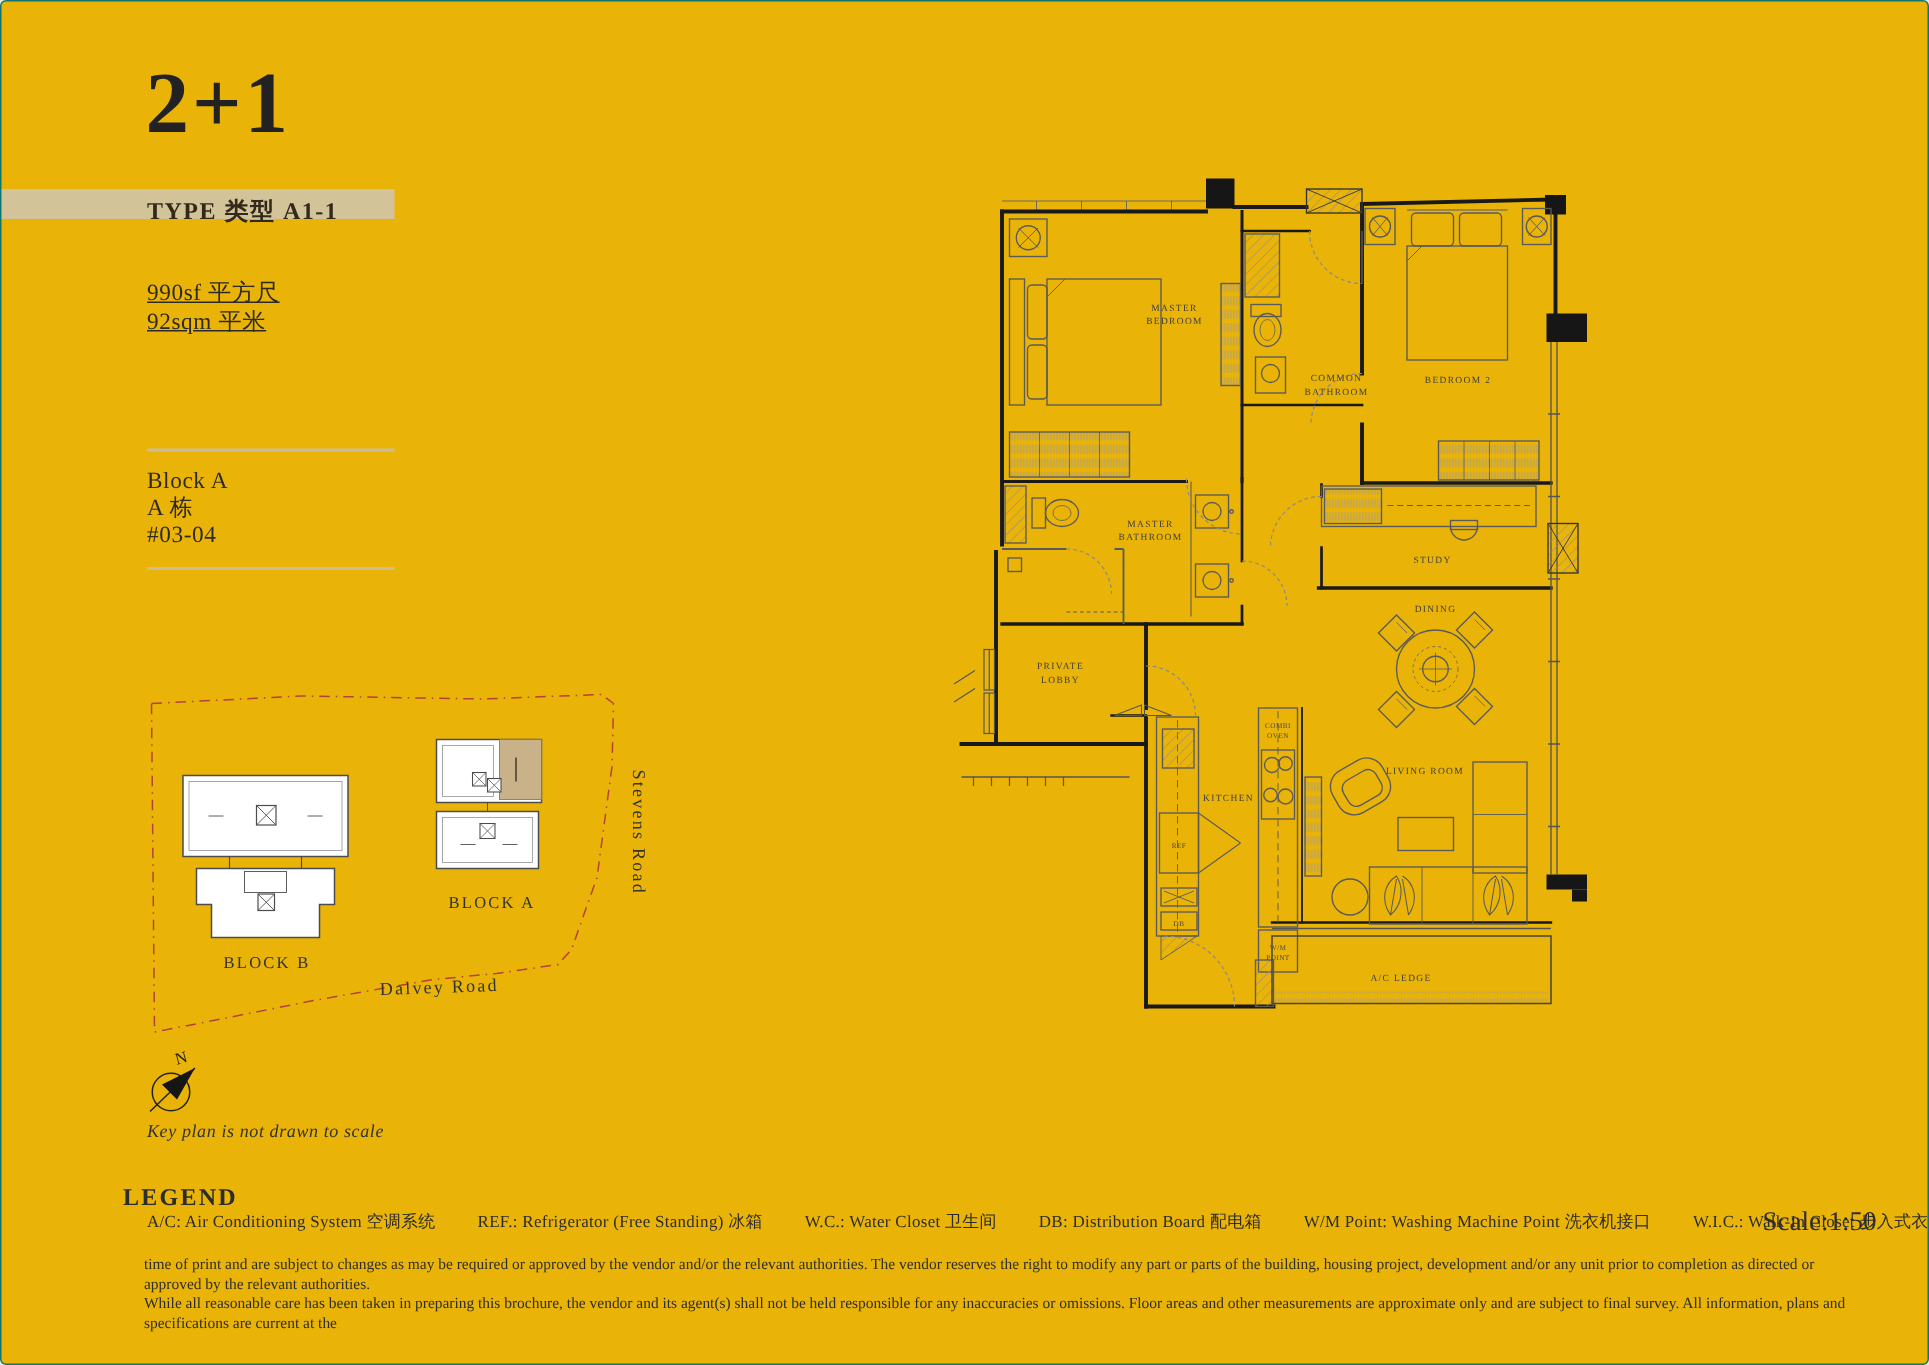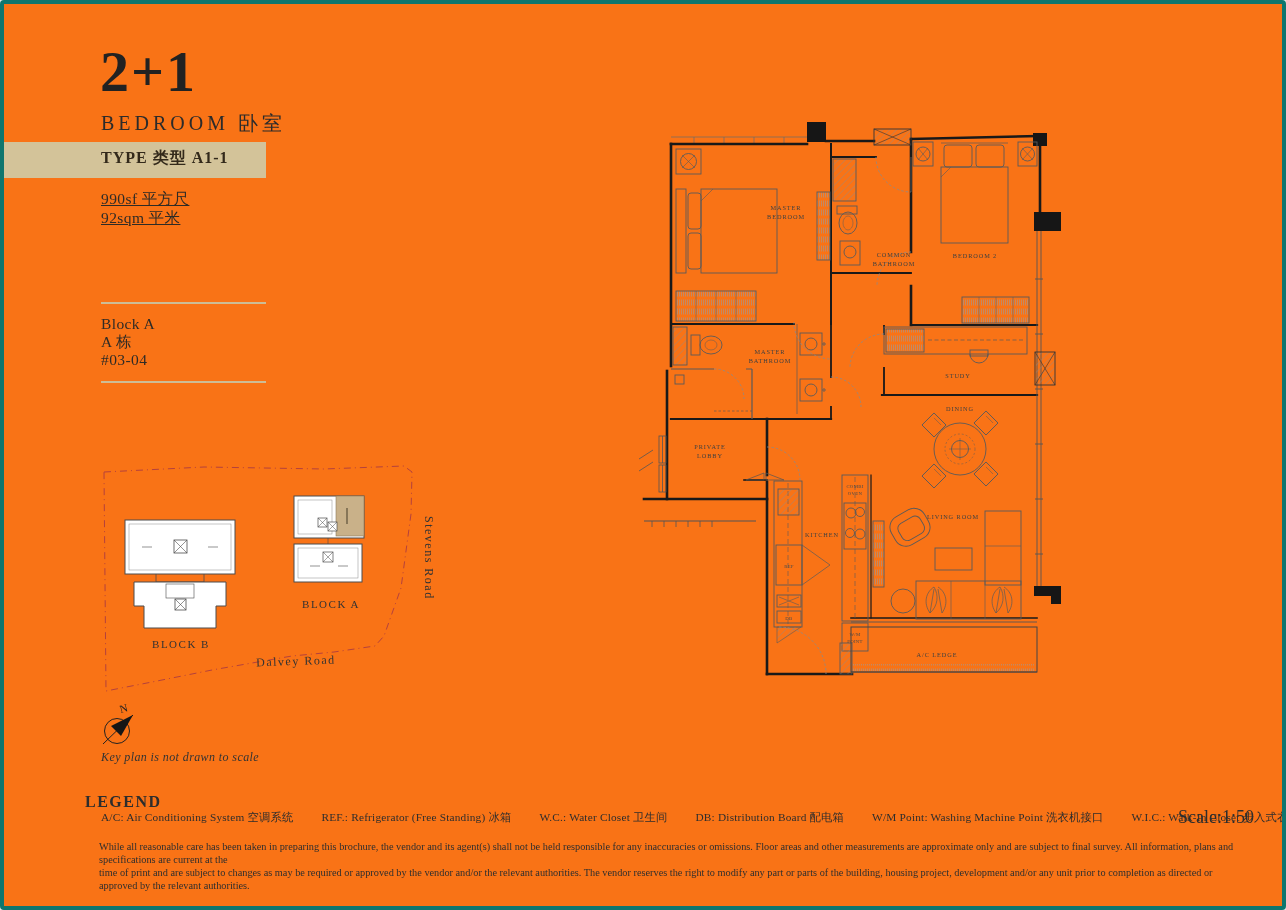--- a/index.html
+++ b/index.html
@@ -1,28 +1,28 @@
 <!DOCTYPE html>
 <html style="--accent: #d3c399; --highlight: #c9b189; --boundary: #b5413c; --divider: #cdbd96;"><head>
 <meta charset="utf-8">
 <style>
   :root{
     --accent:#d3c399; --highlight:#c9b189; --boundary:#b5413c; --divider:#cdbd96;
   }
   *{box-sizing:border-box;margin:0;padding:0;}
   html,body{background:#e8e8e8;}
   .page{
-    position:relative;width:1286px;height:910px;background:#f97316;
-    border:4px solid #0f766e;border-radius:4px;overflow:hidden;
+    position:relative;width:1286px;height:910px;background:#eab308;
+    border:1px solid #0f766e;border-radius:4px;overflow:hidden;
     font-family:"Liberation Serif","DejaVu Serif",serif;color:#2e2b26;
   }
   .abs{position:absolute;}
   .title{left:96px;top:34px;font-size:58px;font-weight:bold;letter-spacing:2px;color:#222;}
   .subtitle{left:97px;top:106px;font-size:20px;letter-spacing:4px;color:#2b2b2b;}
-  .type-band{left:0;top:138px;width:262px;height:36px;background:var(--accent);}
+  .type-band{left:0;top:125px;width:262px;height:20px;background:var(--accent);}
   .type-band span{display:block;padding-left:97px;line-height:32px;font-size:16px;font-weight:bold;letter-spacing:1px;color:#33291a;}
   .area-block{left:97px;top:185px;font-size:15.5px;line-height:19px;letter-spacing:.4px;text-decoration:underline;}
   .inclusive{left:97px;top:232px;font-size:15.5px;line-height:18.5px;letter-spacing:.3px;}
   .rule{left:97px;width:165px;height:2px;background:var(--divider);}
   .rule1{top:298px;} .rule2{top:377px;}
   .unit-block{left:97px;top:311px;font-size:15.5px;line-height:18px;letter-spacing:.4px;}
   .keyplan{left:90px;top:452px;}
   .north{left:93px;top:698px;}
   .keynote{left:97px;top:746px;font-size:12px;letter-spacing:.4px;color:#333;font-style:italic;}
   .legend-title{left:81px;top:789px;font-size:16px;letter-spacing:1.5px;color:#2d2d2d;font-weight:bold;}
@@ -31,21 +31,20 @@
   .disclaimer{left:95px;top:836px;width:1140px;font-size:10.3px;line-height:13px;color:#2e2e2e;}
   .floorplan{left:630px;top:105px;}
   svg text{font-family:"Liberation Serif","DejaVu Serif",serif;}
 </style>
 </head>
 <body>
 
 <div class="page">
 
   <div class="abs title">2+1</div>
-  <div class="abs subtitle">BEDROOM 卧室</div>
 
   <div class="abs type-band">
     <span>TYPE 类型 A1-1</span>
   </div>
 
   <div class="abs area-block">
     <div>990sf 平方尺</div>
     <div>92sqm 平米</div>
   </div>
 
@@ -352,17 +351,17 @@
     <span>A/C: Air Conditioning System 空调系统</span>
     <span>REF.: Refrigerator (Free Standing) 冰箱</span>
     <span>W.C.: Water Closet 卫生间</span>
     <span>DB: Distribution Board 配电箱</span>
     <span>W/M Point: Washing Machine Point 洗衣机接口</span>
     <span>W.I.C.: Walk-In Closet 步入式衣帽间</span>
   </div>
   <div class="abs scale">Scale:1:50</div>
 
   <div class="abs disclaimer">
+    <div>time of print and are subject to changes as may be required or approved by the vendor and/or the relevant authorities. The vendor reserves the right to modify any part or parts of the building, housing project, development and/or any unit prior to completion as directed or approved by the relevant authorities.</div>
     <div>While all reasonable care has been taken in preparing this brochure, the vendor and its agent(s) shall not be held responsible for any inaccuracies or omissions. Floor areas and other measurements are approximate only and are subject to final survey. All information, plans and specifications are current at the</div>
-    <div>time of print and are subject to changes as may be required or approved by the vendor and/or the relevant authorities. The vendor reserves the right to modify any part or parts of the building, housing project, development and/or any unit prior to completion as directed or approved by the relevant authorities.</div>
   </div>
 
 </div>
 
 </body></html>

